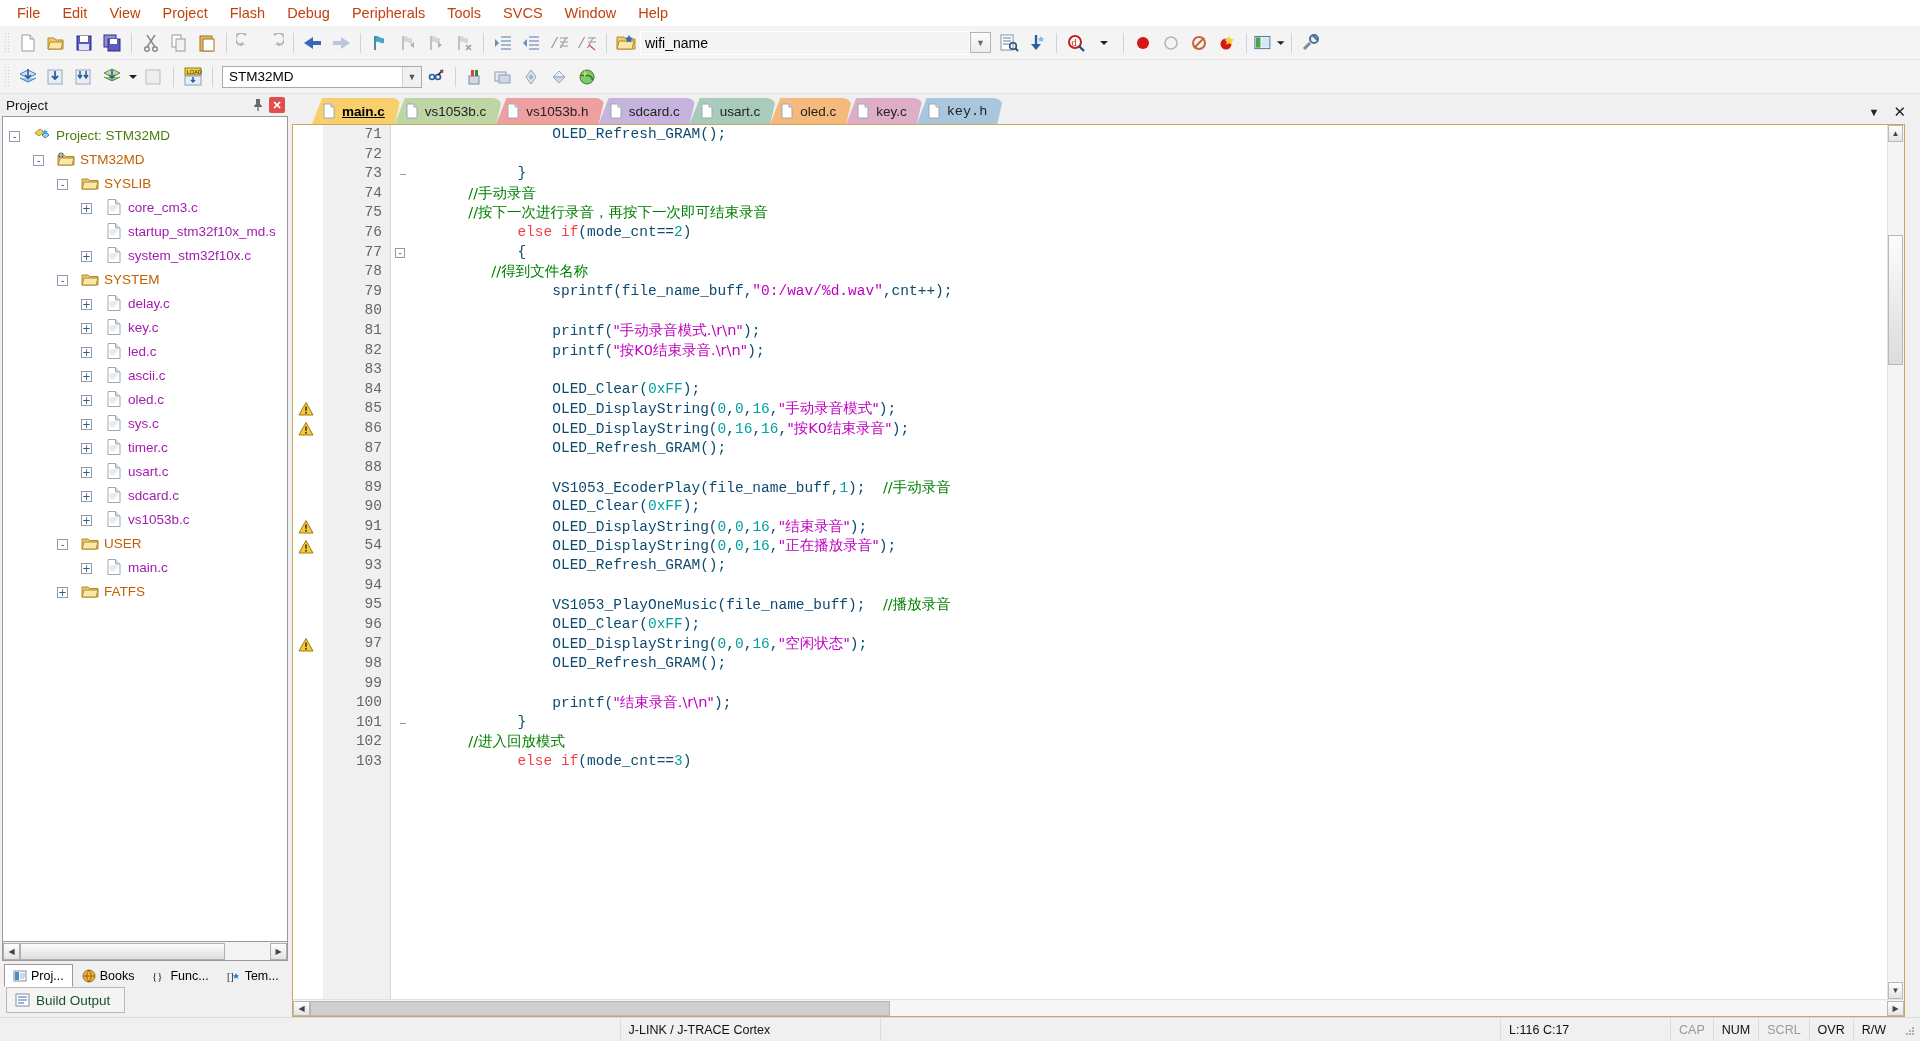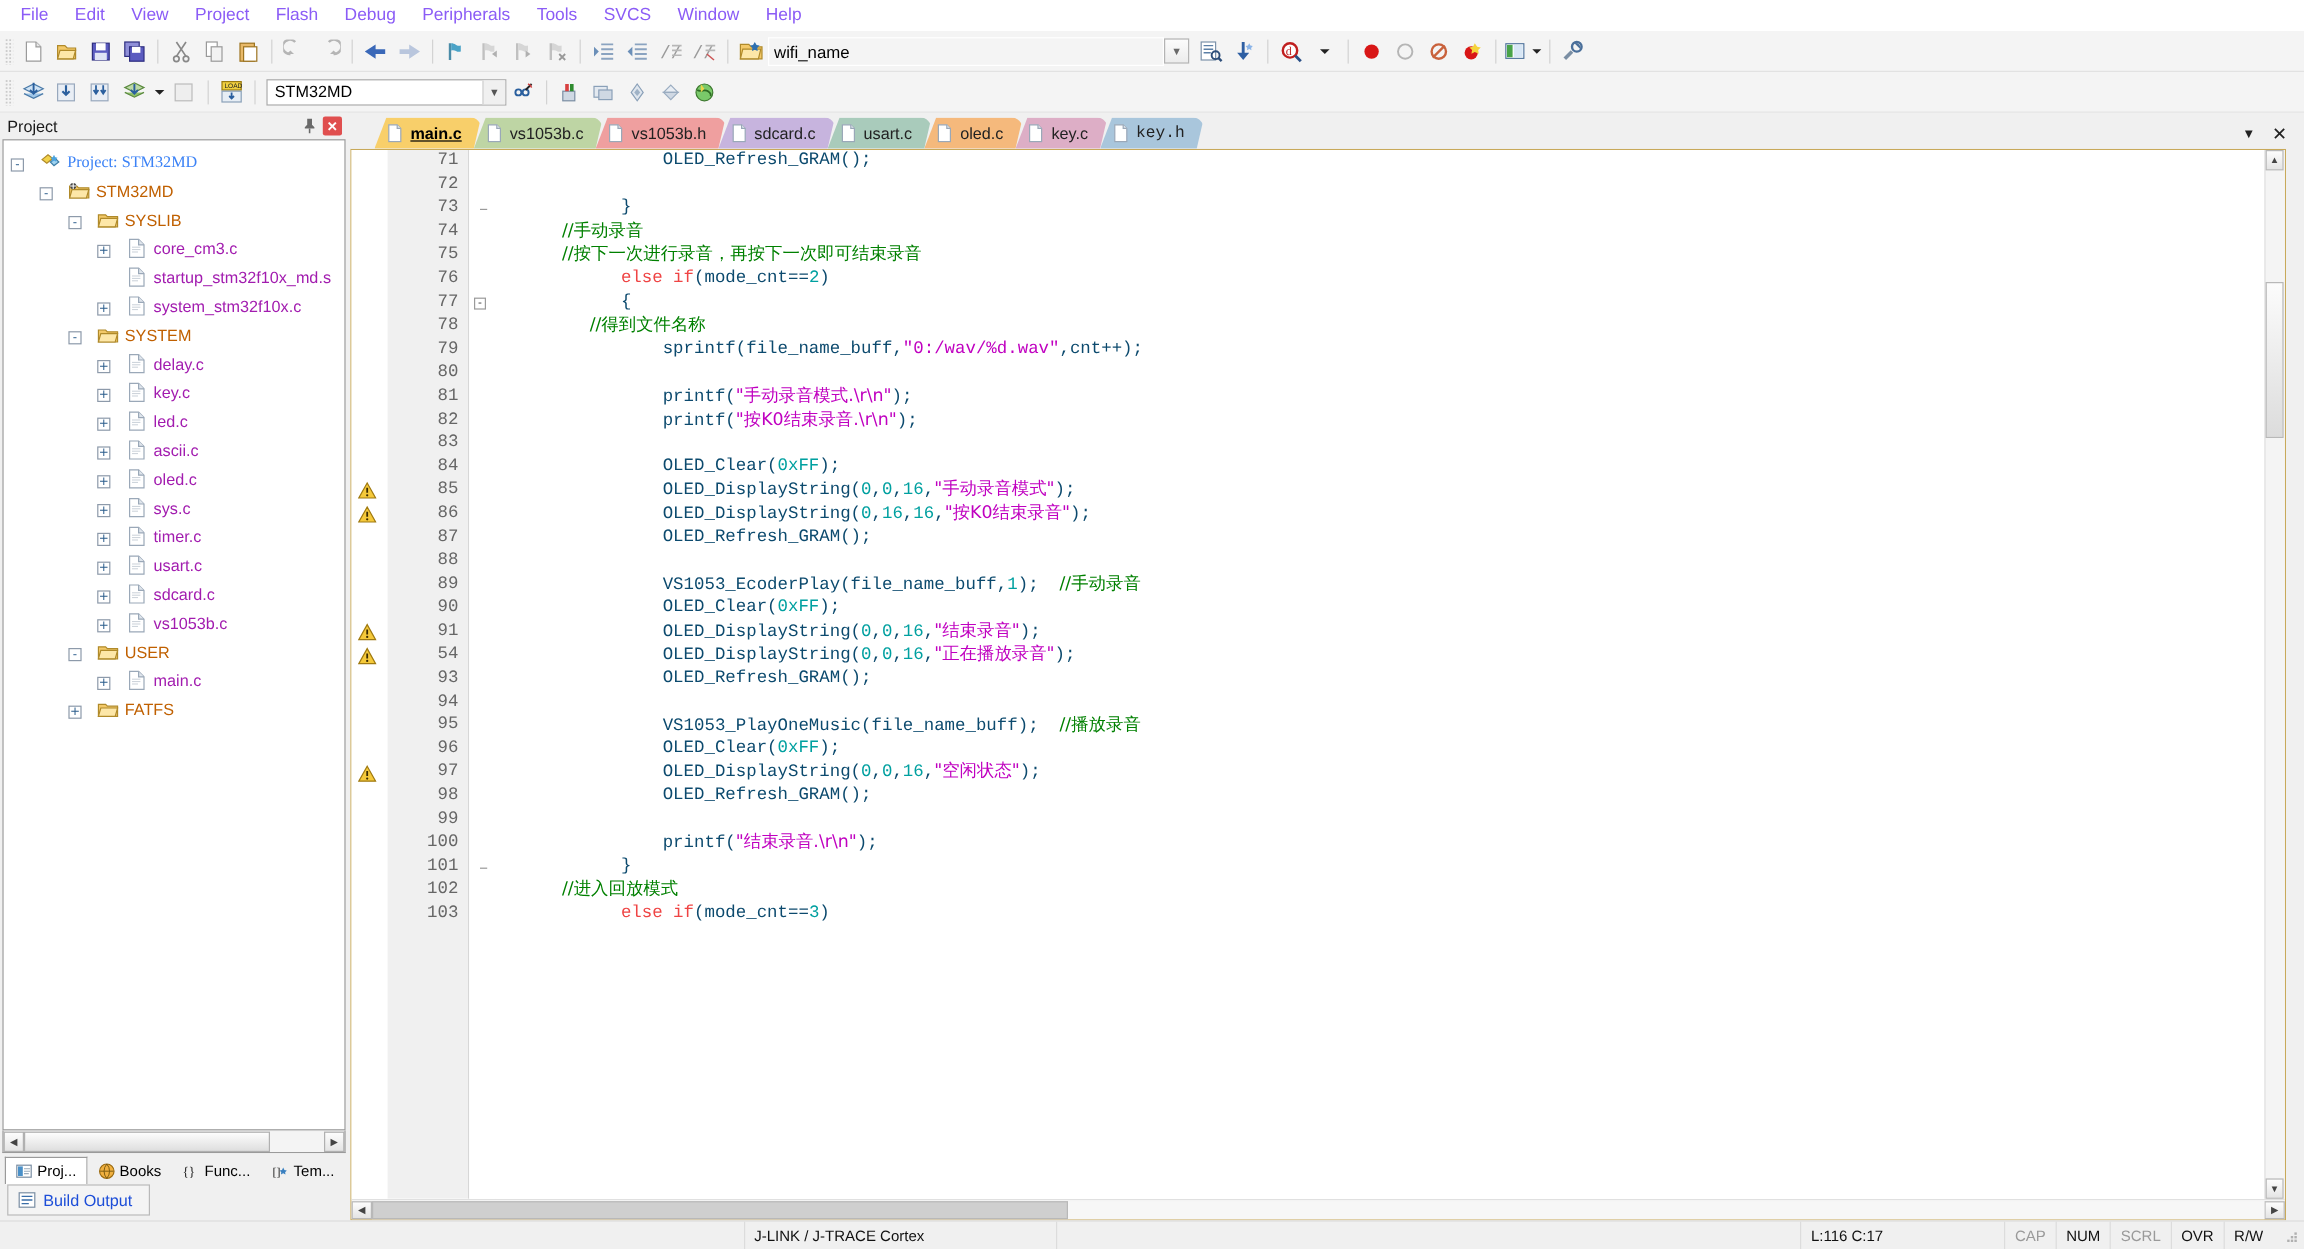--- a/index.html
+++ b/index.html
@@ -14,21 +14,21 @@
     -webkit-font-smoothing: antialiased;
   }
   #app { width: 1920px; height: 1041px; display: flex; flex-direction: column; background:#f0f0f0; }
 
   
   .menubar {
     height: 26px; background: #ffffff; display: flex; align-items: center;
     padding-left: 6px; border-bottom: 1px solid #ffffff; flex: none;
   }
   .menu-item {
-    padding: 3px 11px; font-size: 14.5px; color: #8b5cf6; cursor: default; white-space: nowrap;
+    padding: 3px 11px; font-size: 14.5px; color: #c2410c; cursor: default; white-space: nowrap;
   }
 
   
   .toolbar {
     height: 34px; background: #f4f4f4; display: flex; align-items: center;
     border-bottom: 1px solid #e2e2e2; flex: none; padding-left: 4px;
   }
   .tb-grip { width: 7px; height: 22px; margin-right:3px;
     background-image: radial-gradient(#c0c0c0 40%, transparent 41%);
     background-size: 3px 3px; opacity:.8; }
@@ -77,21 +77,21 @@
   .tree { padding: 6px 0 0 6px; font-size: 13.5px; }
   .tnode { display: flex; align-items: center; height: 24px; white-space: nowrap; cursor: default; }
   .tw { display: inline-block; width: 24px; flex: none; }
   .exp {
     width: 11px; height: 11px; border: 1px solid #8d9aaa; background: #fff; color: #2b5d8c;
     font-size: 10px; line-height: 9px; text-align: center; display: inline-block; font-family: "DejaVu Sans", sans-serif;
   }
   .ico { width: 18px; height: 18px; margin-right: 5px; flex: none; }
   .tlabel { color: #c06000; }
   .tlabel.doc { color: #a21caf; }
-  .tlabel.root { color: #3b82f6; font-family: Liberation Serif, serif; }
+  .tlabel.root { color: #4d7c0f; }
 
   
   .h-scroll {
     height: 19px; background: #f0f0f0; display: flex; align-items: center;
     border: 1px solid #9a9a9a; border-top: none; margin: 0 2px;
   }
   .hs-btn { width: 17px; height: 17px; background: linear-gradient(#fdfdfd,#e4e4e4); border:1px solid #b0b0b0;
            display:flex; align-items:center; justify-content:center; font-size:8px; color:#444; }
   .hs-track { flex: 1; height: 17px; background: #f4f4f4; position: relative; }
   .hs-thumb { position: absolute; left: 0; top: 0; width: 205px; height: 17px;
@@ -103,21 +103,21 @@
     height: 23px; display: flex; align-items: center; padding: 0 8px; font-size: 12.5px;
     background: #f0f0f0; border: 1px solid transparent; cursor: default; gap:4px;
   }
   .ptab.active { background: #fff; border: 1px solid #9a9a9a; border-bottom-color: #fff; }
   .ptab .pti { width: 14px; height: 14px; }
 
   
   .build-strip { height: 30px; display: flex; align-items: flex-start; padding-left: 6px; background: #f0f0f0; }
   .build-tab {
     height: 26px; background: #f4f4f4; border: 1px solid #b9b9b9; display: flex; align-items: center;
-    gap: 6px; padding: 0 14px 0 8px; font-size: 13.5px; color:#1d4ed8;
+    gap: 6px; padding: 0 14px 0 8px; font-size: 13.5px; color:#14532d;
   }
 
   
   .editor-region { flex: 1; display: flex; flex-direction: column; min-width: 0; padding-left:2px; }
   .tabbar { height: 30px; display: flex; align-items: flex-end; position: relative; background: #f0f0f0; }
   .tabs-wrap { display: flex; align-items: flex-end; flex: 1; min-width: 0; overflow: hidden; padding-left: 20px; }
   .tab {
     height: 26px; display: flex; align-items: center; gap: 6px; padding: 0 16px 0 10px;
     margin-right: -6px; font-size: 13.5px; color: #222; cursor: default; position: relative;
     border-top-left-radius: 9px; border-top-right-radius: 9px;

